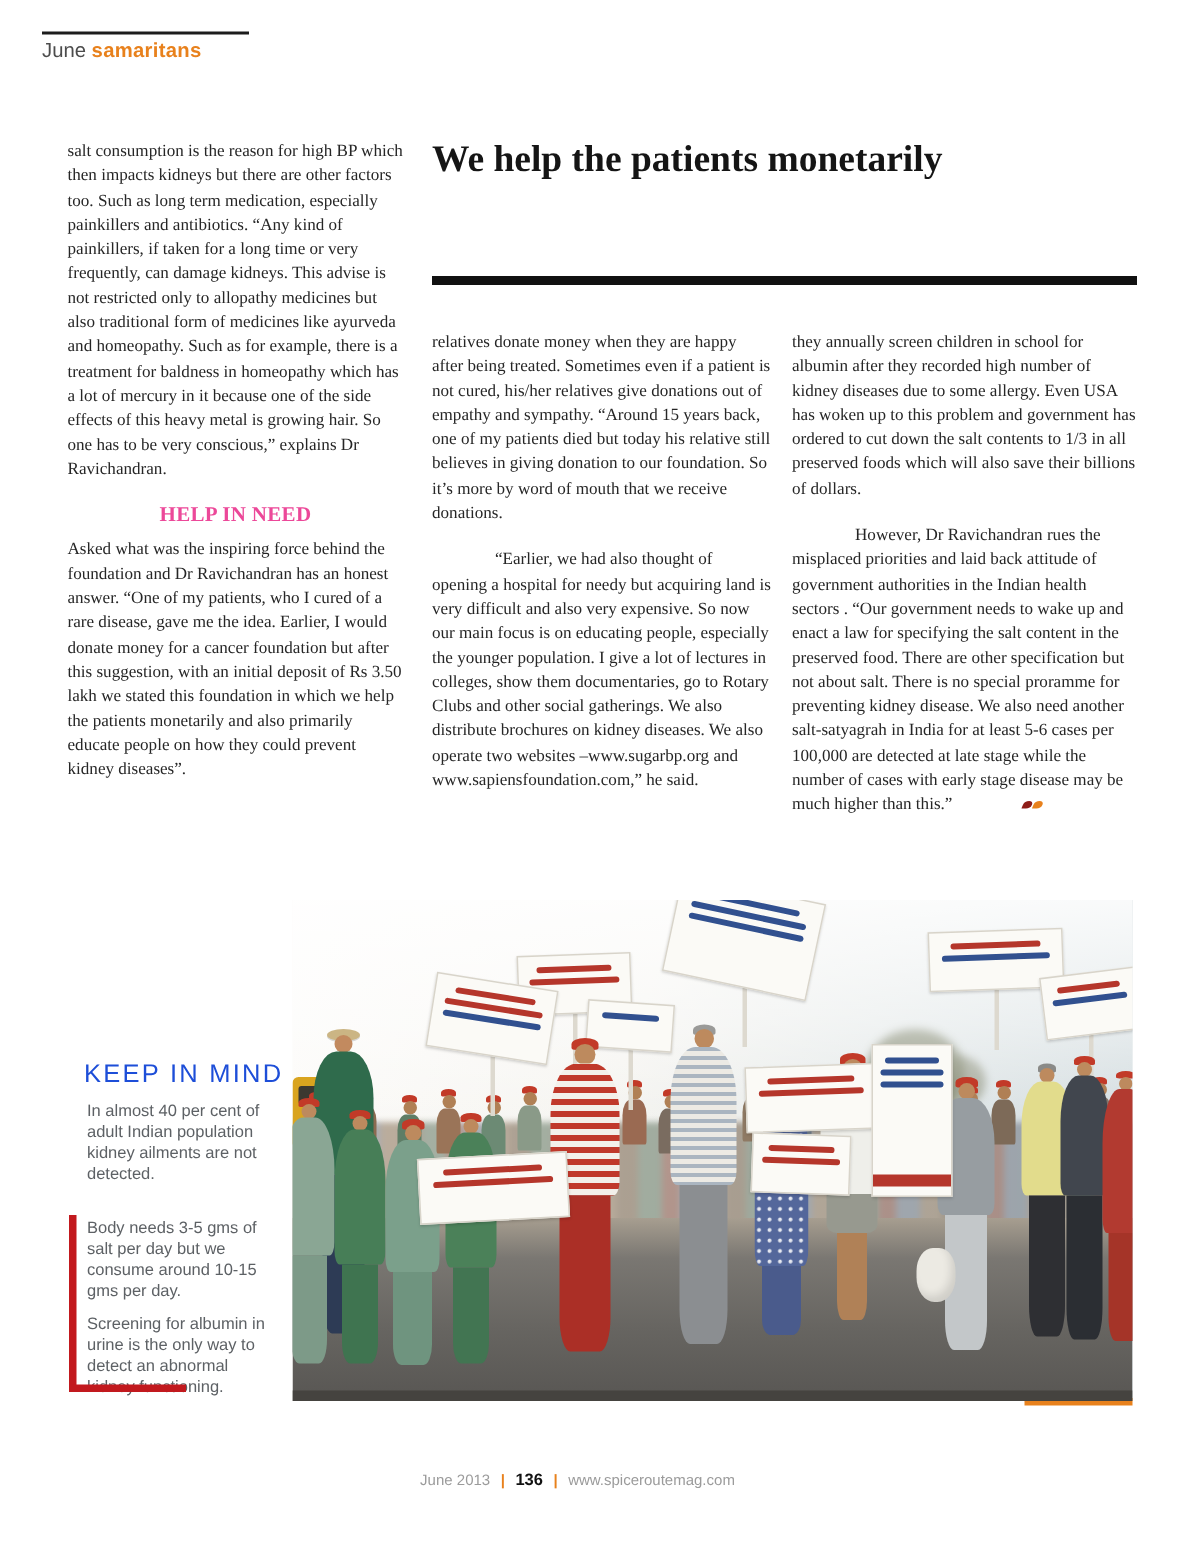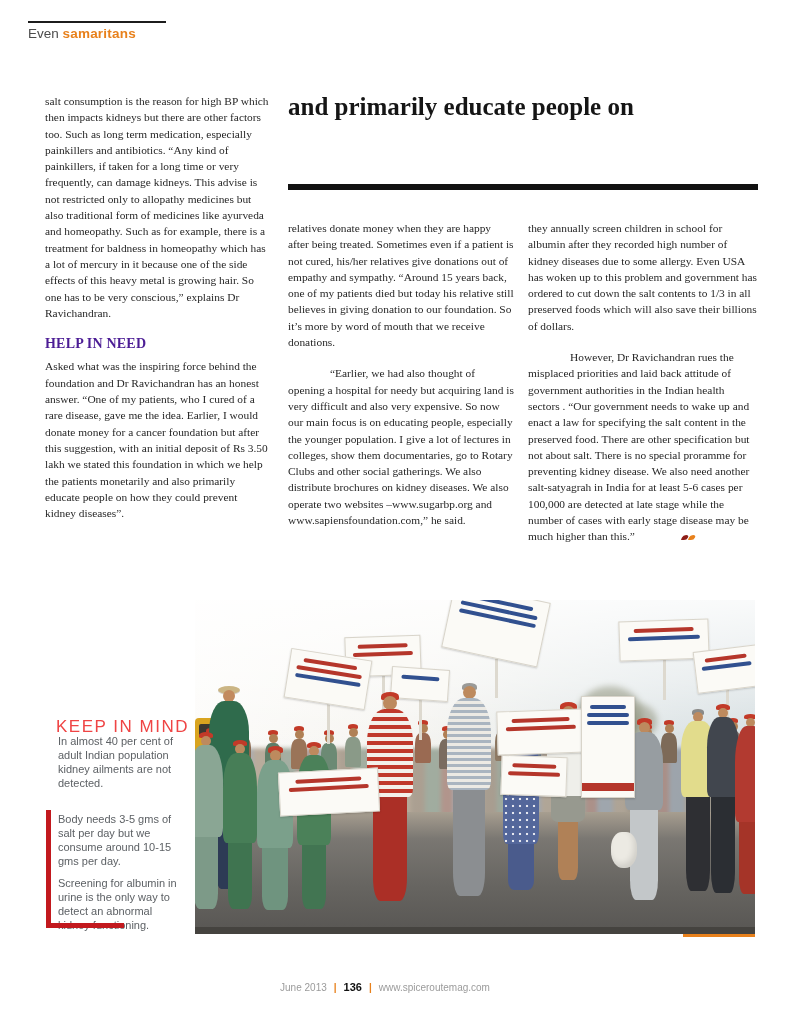--- a/index.html
+++ b/index.html
@@ -11,28 +11,28 @@
   .kicker{position:absolute;left:28px;top:26px;font-size:13.5px;color:#4c4c4c;}
   .kicker b{color:#E8811C;font-weight:bold;letter-spacing:.2px;}
 
   
   .col{position:absolute;font-family:"Liberation Serif",serif;font-size:11.4px;line-height:16.3px;color:#262626;}
   .col p{margin:0 0 15px 0;}
   .col p.indent{text-indent:42px;}
   .col1{left:45px;top:93px;width:224px;}
   .col2{left:288px;top:220px;width:226px;}
   .col3{left:528px;top:220px;width:230px;}
-  .subhead{font-family:"Liberation Serif",serif;font-weight:bold;font-size:14px;color:#4c1d95;margin:3px 0 6px 0;letter-spacing:.2px;}
+  .subhead{font-family:"Liberation Serif",serif;font-weight:bold;font-size:14px;color:#ec4899;margin:3px 0 6px 0;letter-spacing:.2px;text-align:center;}
 
   
   .headline{position:absolute;left:288px;top:92px;width:470px;font-family:"Liberation Serif",serif;font-weight:bold;font-size:25px;line-height:30px;color:#151515;}
   .headline-rule{position:absolute;left:288px;top:184px;width:470px;height:6px;background:#111;}
 
   
-  .kim-title{position:absolute;left:56px;top:706px;font-size:17px;color:#ef4444;letter-spacing:1.5px;margin-top:11px;}
+  .kim-title{position:absolute;left:56px;top:706px;font-size:17px;color:#1d4ed8;letter-spacing:1.5px;}
   .kim-item{position:absolute;left:58px;width:122px;font-size:11px;line-height:14px;color:#5d6165;}
   .kim-1{top:734px;}
   .kim-2{top:812px;}
   .kim-3{top:876px;}
   .red-bracket-v{position:absolute;left:46px;top:810px;width:5px;height:118px;background:#C2191E;}
   .red-bracket-h{position:absolute;left:46px;top:923px;width:78px;height:5px;background:#C2191E;}
 
   
   .photo{position:absolute;left:195px;top:600px;width:560px;height:334px;overflow:hidden;
     background:linear-gradient(110deg,#fdfcfa 0%,#f5f4f0 38%,#e0e6e7 68%,#ccd7db 100%);}
@@ -79,24 +79,24 @@
   .endmark i{display:inline-block;width:6px;height:5px;border-radius:60% 60% 60% 10%;transform:skewX(-24deg);margin-left:1px;}
   .endmark .e1{background:#8e1d18;}
   .endmark .e2{background:#E8811C;}
 </style>
 </head>
 <body>
 
 <div class="page">
 
   <div class="kicker-rule"></div>
-  <div class="kicker"><span>Even</span> <b>samaritans</b></div>
+  <div class="kicker"><span>June</span> <b>samaritans</b></div>
 
   <div class="headline">
-    <div>and primarily educate people on</div>
+    <div>We help the patients monetarily</div>
   </div>
   <div class="headline-rule"></div>
 
   <div class="col col1">
     <p>salt consumption is the reason for high BP which then impacts kidneys but there are other factors too. Such as long term medication, especially painkillers and antibiotics. “Any kind of painkillers, if taken for a long time or very frequently, can damage kidneys. This advise is not restricted only to allopathy medicines but also traditional form of medicines like ayurveda and homeopathy. Such as for example, there is a treatment for baldness in homeopathy which has a lot of mercury in it because one of the side effects of this heavy metal is growing hair. So one has to be very conscious,” explains Dr Ravichandran.</p>
     <div class="subhead">HELP IN NEED</div>
     <p>Asked what was the inspiring force behind the foundation and Dr Ravichandran has an honest answer. “One of my patients, who I cured of a rare disease, gave me the idea. Earlier, I would donate money for a cancer foundation but after this suggestion, with an initial deposit of Rs 3.50 lakh we stated this foundation in which we help the patients monetarily and also primarily educate people on how they could prevent kidney diseases”.</p>
   </div>
 
   <div class="col col2">

